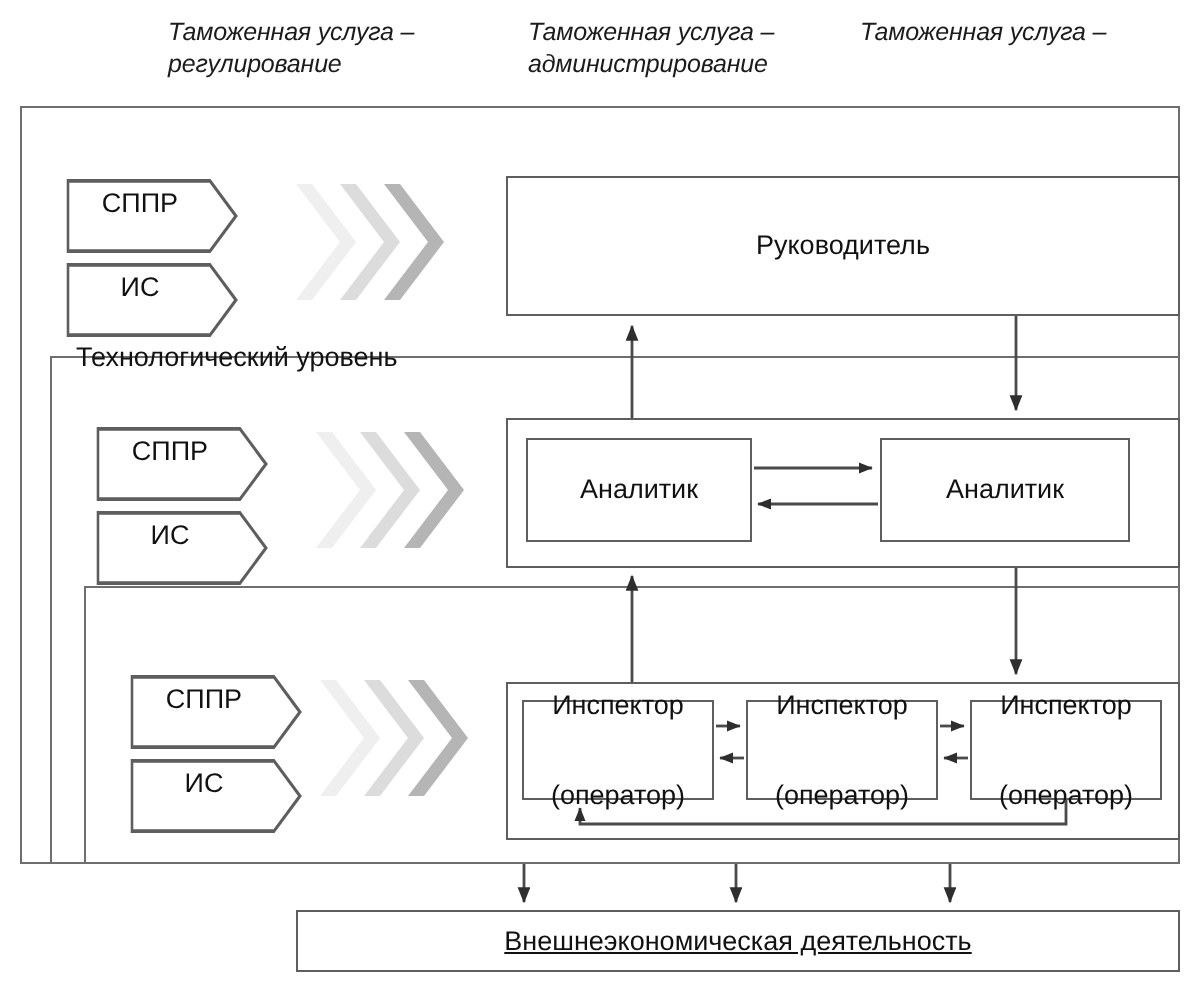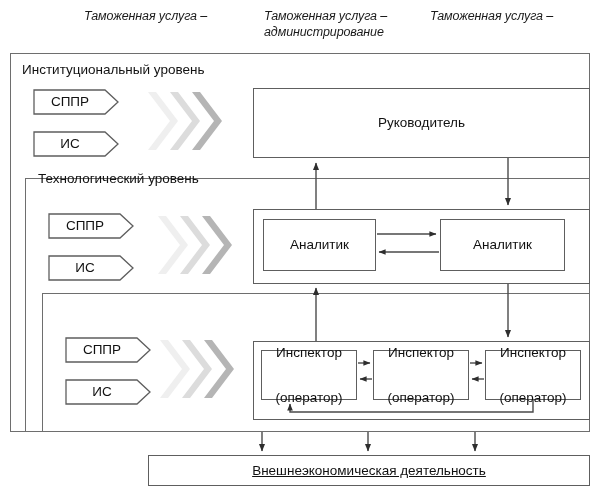--- a/index.html
+++ b/index.html
@@ -42,21 +42,21 @@
     font-size: 13.5px;
     color: #121212;
     white-space: nowrap;
     font-family: "Liberation Sans", sans-serif;
   }
 
   
   .tag {
     position: absolute;
     width: 86px;
-    height: 26px;
+    height: 38px;
     box-sizing: border-box;
   }
   .tag svg { display: block; width: 100%; height: 100%; overflow: visible; }
   .tag-label {
     position: absolute;
     left: 0; top: 0;
     width: 74px;
     height: 26px;
     line-height: 26px;
     text-align: center;
@@ -105,31 +105,31 @@
     pointer-events: none;
   }
 </style>
 </head>
 <body>
 
 <div id="diagram">
 
   <div class="header-caption" style="left:84px; top:8px; width:170px;">
     <div>Таможенная услуга –</div>
+    <div>регулирование</div>
   </div>
   <div class="header-caption" style="left:264px; top:8px; width:170px;">
     <div>Таможенная услуга –</div>
     <div>администрирование</div>
   </div>
   <div class="header-caption" style="left:430px; top:8px; width:170px;">
     <div>Таможенная услуга –</div>
   </div>
 
   <div class="panel" style="left:10px; top:53px; width:580px; height:379px;"></div>
-  <div class="panel-title" style="left:22px; top:62px;">Институциональный уровень</div>
 
   <div class="tag" style="left:33px; top:89px;">
     <svg viewBox="0 0 86 26" preserveAspectRatio="none">
       <polygon points="1,1 72,1 85,13 72,25 1,25" fill="#ffffff" stroke="#5e5e5e" stroke-width="1.3"></polygon>
     </svg>
     <div class="tag-label">СППР</div>
   </div>
   <div class="tag" style="left:33px; top:131px;">
     <svg viewBox="0 0 86 26" preserveAspectRatio="none">
       <polygon points="1,1 72,1 85,13 72,25 1,25" fill="#ffffff" stroke="#5e5e5e" stroke-width="1.3"></polygon>

